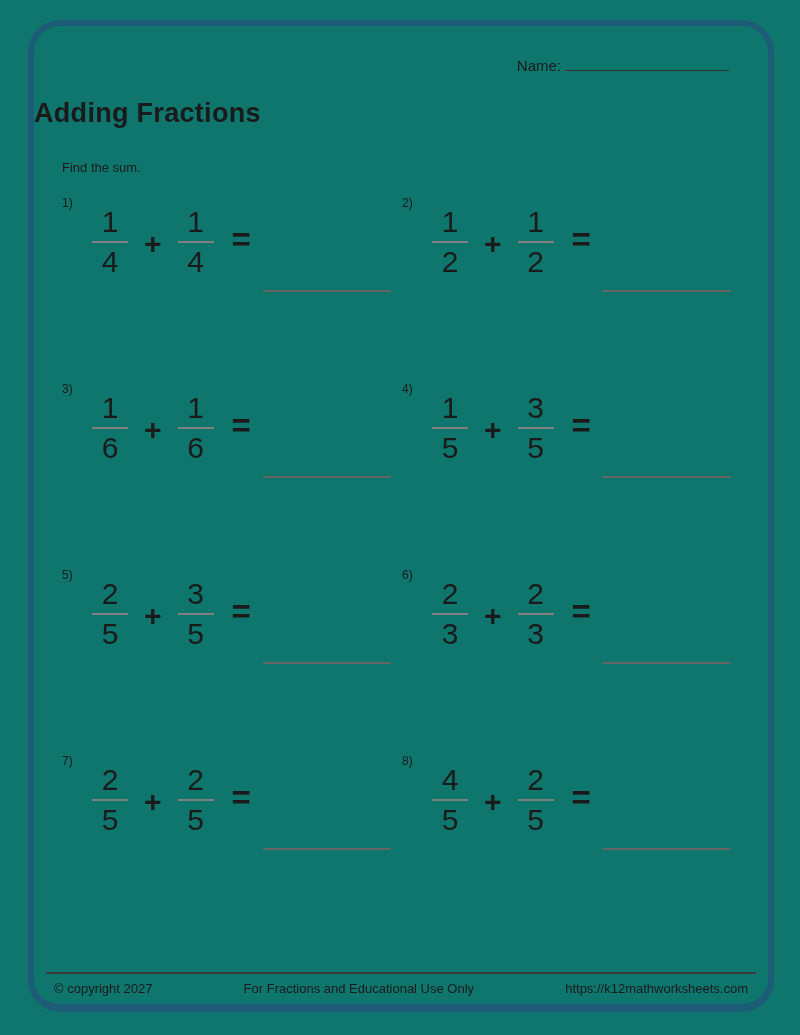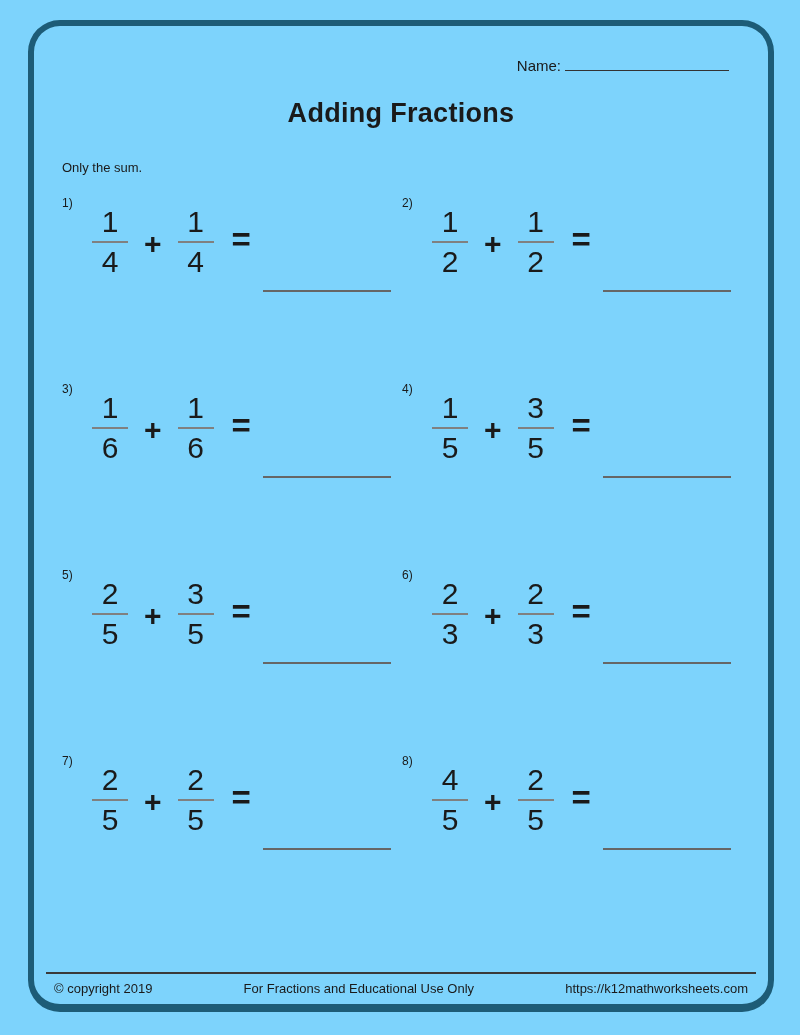--- a/index.html
+++ b/index.html
@@ -6,21 +6,21 @@
     margin: 0;
     padding: 0;
     background: #ffffff;
     font-family: "Liberation Sans", sans-serif;
     color: var(--text, #1a1a1a);
   }
   .page {
     position: relative;
     width: 800px;
     height: 1035px;
-    background: #7dd3fc;
+    background: #0f766e;
     overflow: hidden;
   }
   .sheet {
     position: absolute;
     left: 28px;
     top: 20px;
     width: 746px;
     height: 992px;
     box-sizing: border-box;
     border: 6px solid var(--border, #1d5c77);
@@ -45,21 +45,21 @@
     border-bottom: 1.5px solid #333333;
     margin-left: 4px;
   }
   
   .title {
     position: absolute;
     top: 72px;
     left: 0;
     width: 100%;
     margin: 0;
-    text-align: center;
+    text-align: left;
     font-size: 27px;
     font-weight: bold;
     letter-spacing: 0.3px;
     color: #1a1a1a;
   }
   
   .instruction {
     position: absolute;
     top: 134px;
     left: 28px;
@@ -154,21 +154,21 @@
 
 <div class="page">
   <div class="sheet">
 
     <div class="name-row">
       <span class="name-label">Name:</span><span class="name-line"></span>
     </div>
 
     <h1 class="title">Adding Fractions</h1>
 
-    <div class="instruction">Only the sum.</div>
+    <div class="instruction">Find the sum.</div>
 
     <div class="problems">
 
       <div class="problem">
         <span class="pnum">1)</span>
         <div class="equation">
           <div class="fraction">
             <span class="fnum">1</span>
             <span class="fbar"></span>
             <span class="fden">4</span>
@@ -315,20 +315,20 @@
           <span class="eq">=</span>
           <span class="blank"></span>
         </div>
       </div>
 
     </div>
 
     <div class="footer">
       <div class="footer-rule"></div>
       <div class="footer-row">
-        <span>© copyright 2019</span>
+        <span>© copyright 2027</span>
         <span>For Fractions and Educational Use Only</span>
         <span>https://k12mathworksheets.com</span>
       </div>
     </div>
 
   </div>
 </div>
 
 </body></html>

